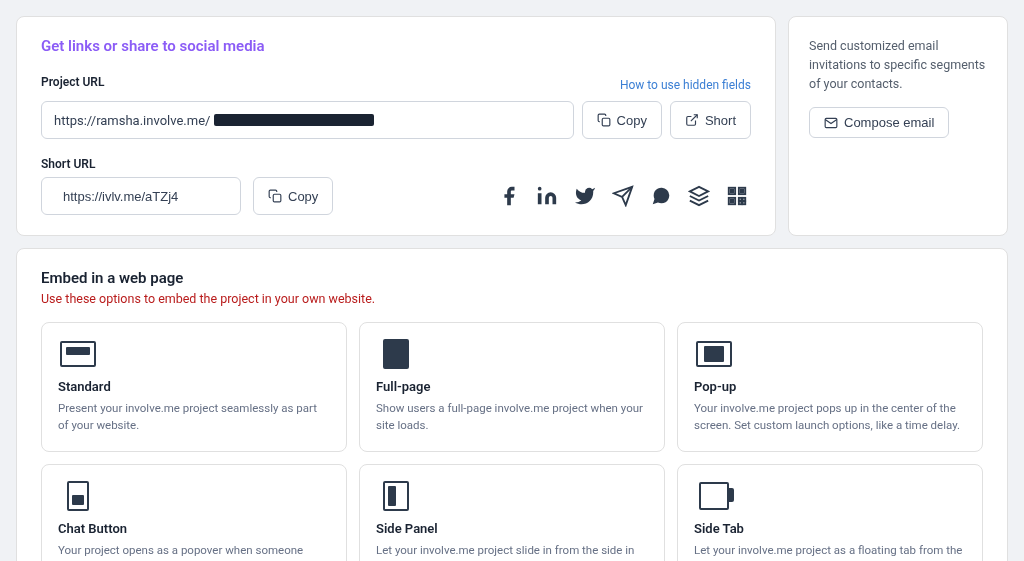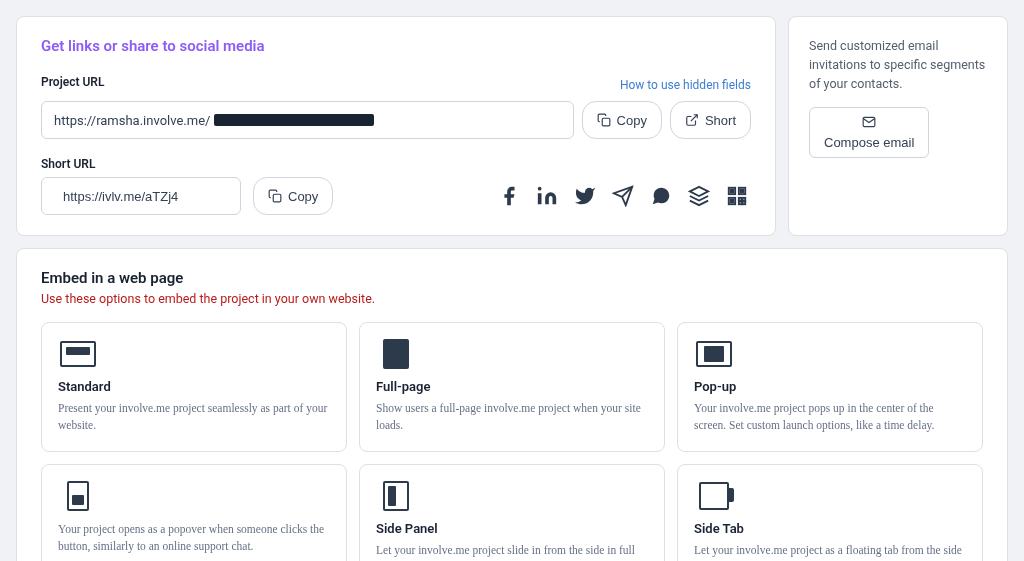--- a/index.html
+++ b/index.html
@@ -62,21 +62,21 @@
       color: #344054;
       background: #fff;
       height: 38px;
       outline: none;
     }
     .btn {
       display: flex;
       align-items: center;
       gap: 6px;
       border: 1px solid #d0d5dd;
-      border-radius: 14px;
+      border-radius: 6px;
       background: #fff;
       padding: 7px 14px;
       font-size: 13px;
       font-weight: 500;
       color: #344054;
       cursor: pointer;
       height: 38px;
       white-space: nowrap;
     }
     .btn-open {
@@ -135,21 +135,20 @@
       gap: 6px;
       border: 1px solid #d0d5dd;
       border-radius: 6px;
       background: #fff;
       padding: 7px 14px;
       font-size: 13px;
       font-weight: 500;
       color: #344054;
       cursor: pointer;
       width: fit-content;
-      flex-direction: column;
     }
     .embed-panel {
       background: #fff;
       border: 1px solid #e0e0e0;
       border-radius: 8px;
       padding: 20px 24px;
     }
     .embed-panel h2 {
       font-size: 15px;
       font-weight: 600;
@@ -184,21 +183,20 @@
     .embed-card h3 {
       font-size: 13px;
       font-weight: 600;
       color: #1a2332;
       margin-bottom: 6px;
     }
     .embed-card p {
       font-size: 11.5px;
       color: #667085;
       line-height: 1.5;
-      font-family: Liberation Serif, serif;
     }
     
     .icon-standard {
       width: 36px;
       height: 26px;
       border: 2px solid #2d3a4b;
       border-radius: 2px;
       background: #fff;
       position: relative;
     }
@@ -451,20 +449,21 @@
           <div class="icon-popup"></div>
         </div>
         <h3>Pop-up</h3>
         <p>Your involve.me project pops up in the center of the screen. Set custom launch options, like a time delay.</p>
       </div>
 
       <div class="embed-card">
         <div class="embed-card-icon">
           <div class="icon-chat"></div>
         </div>
+        <h3>Chat Button</h3>
         <p>Your project opens as a popover when someone clicks the button, similarly to an online support chat.</p>
       </div>
 
       <div class="embed-card">
         <div class="embed-card-icon">
           <div class="icon-sidepanel"></div>
         </div>
         <h3>Side Panel</h3>
         <p>Let your involve.me project slide in from the side in full size.</p>
       </div>

